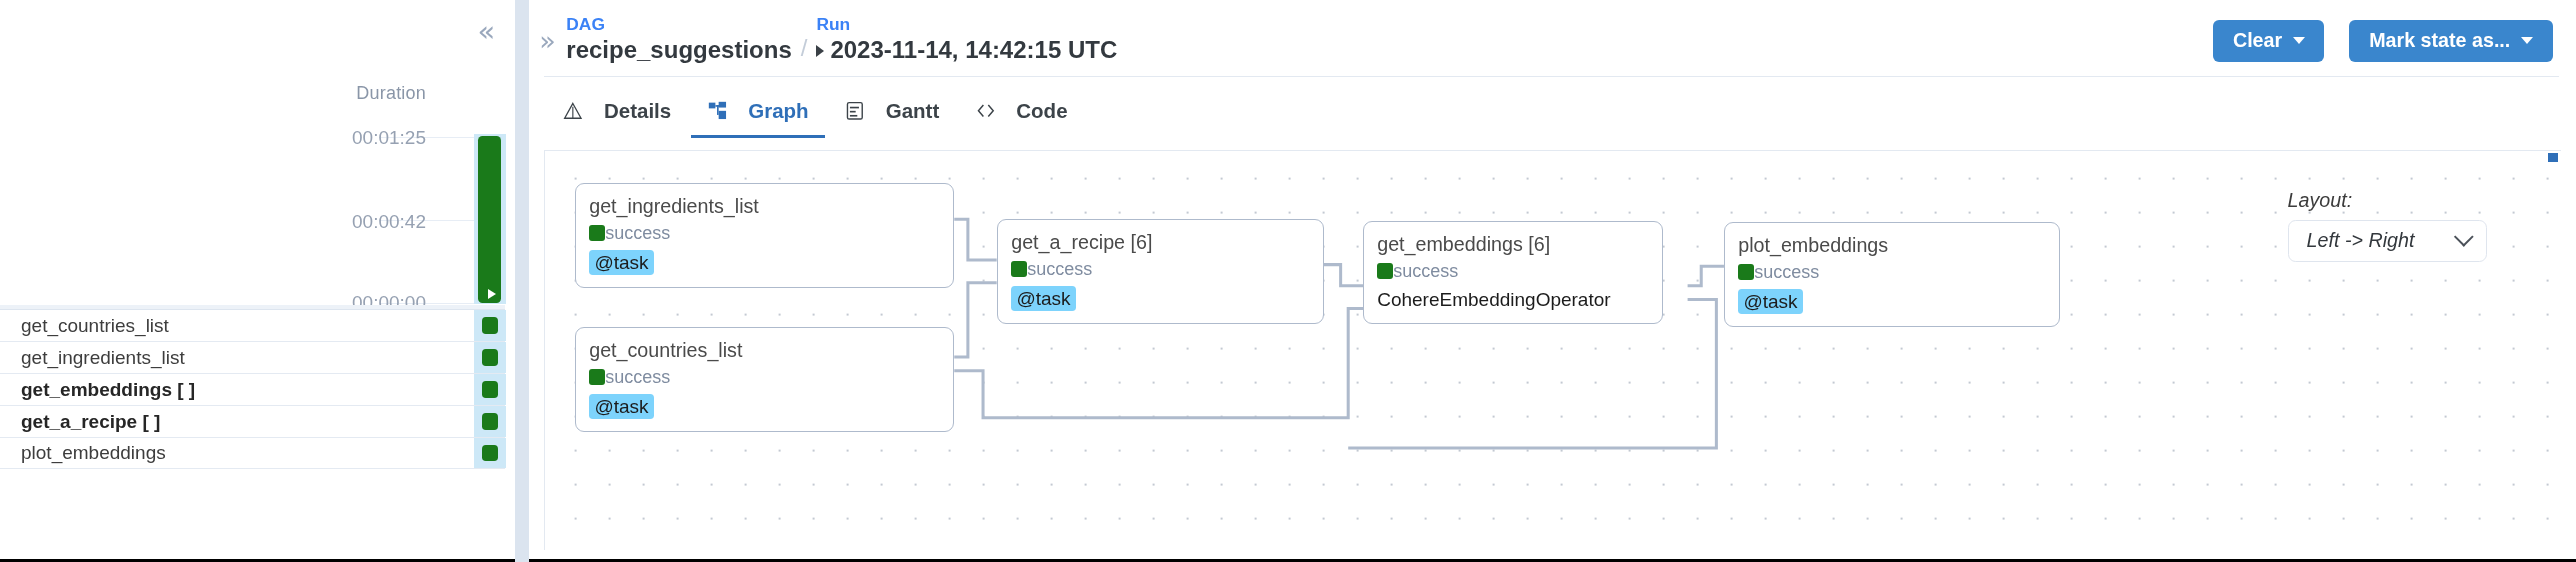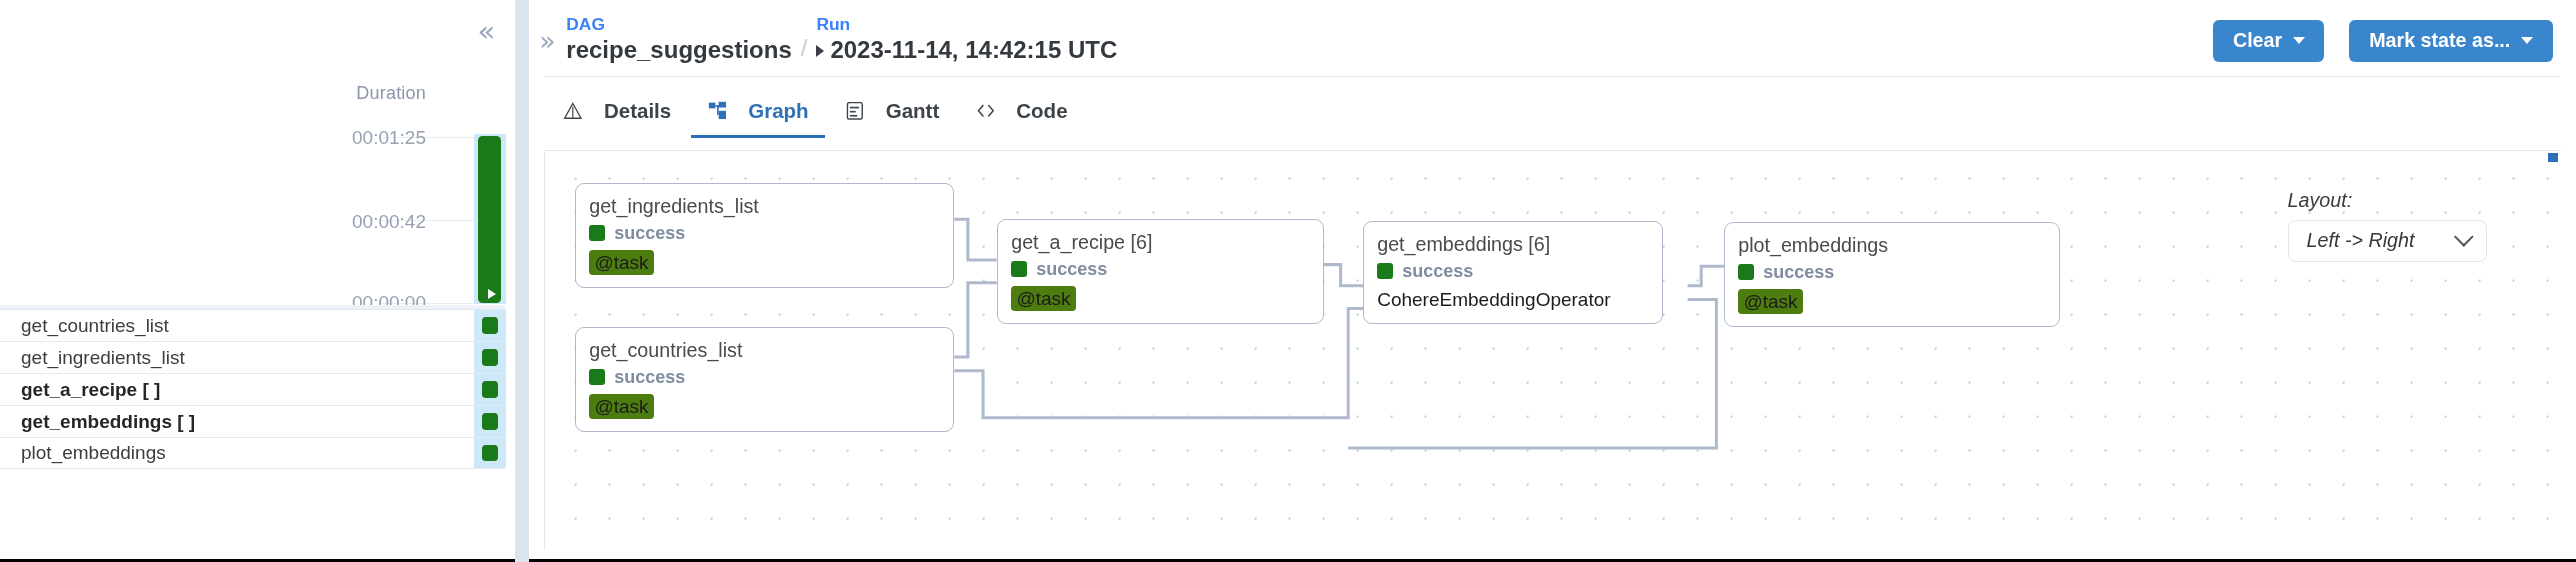--- a/index.html
+++ b/index.html
@@ -298,41 +298,39 @@
   .node-title {
     font-size: 19.7px;
     color: #4a4a4a;
     white-space: nowrap;
     line-height: 1.2;
     margin-bottom: 4.5px;
   }
   .node-state {
     display: flex;
     align-items: center;
-    gap: 9px;
     margin-bottom: 6px;
-    font-weight: bold;
   }
   .node-state .sq {
     width: 16px; height: 16px;
     border-radius: 3px;
     background: #1a7a1a;
   }
   .node-state .txt {
     font-size: 18px;
     color: #7f8ca0;
   }
   .node-type {
     display: inline-block;
     font-size: 19px;
     color: #1c1c1c;
     line-height: 1.25;
   }
   .node-type.tag {
-    background: #4d7c0f;
+    background: #7dd3fc;
     border-radius: 3.8px;
     padding: 0.8px 5.3px;
   }
 
   
   #layout-box {
     position: absolute;
     right: 53px; top: 38px;
     width: 220px;
     font-style: italic;
@@ -413,27 +411,27 @@
           <span class="state-square"></span>
         </span>
       </div>
       <div class="task-row">
         <span class="task-label">get_ingredients_list</span>
         <span class="task-state-cell">
           <span class="state-square"></span>
         </span>
       </div>
       <div class="task-row bold">
-        <span class="task-label">get_a_recipe [ ]</span>
+        <span class="task-label">get_embeddings [ ]</span>
         <span class="task-state-cell">
           <span class="state-square"></span>
         </span>
       </div>
       <div class="task-row bold">
-        <span class="task-label">get_embeddings [ ]</span>
+        <span class="task-label">get_a_recipe [ ]</span>
         <span class="task-state-cell">
           <span class="state-square"></span>
         </span>
       </div>
       <div class="task-row">
         <span class="task-label">plot_embeddings</span>
         <span class="task-state-cell">
           <span class="state-square"></span>
         </span>
       </div>

